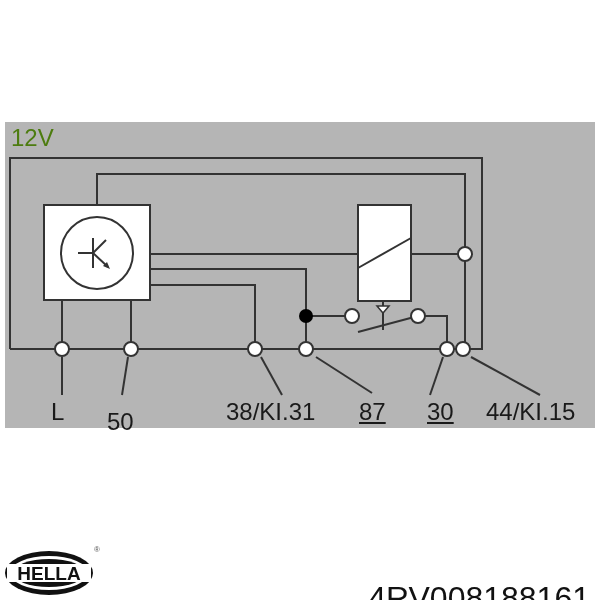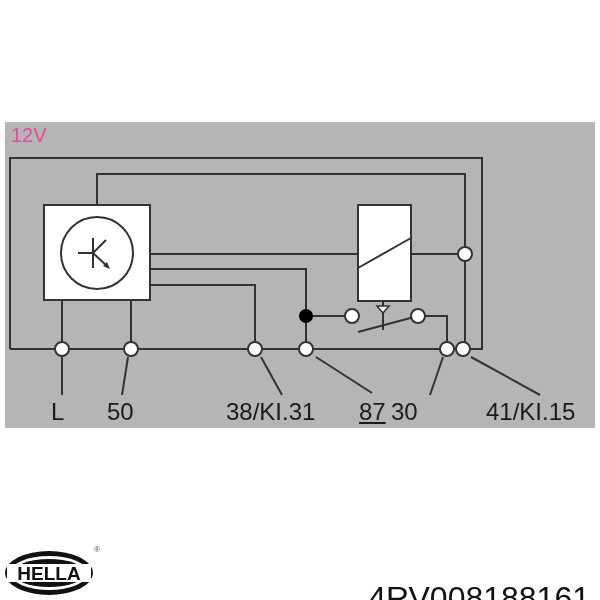--- a/index.html
+++ b/index.html
@@ -1,19 +1,19 @@
 <!DOCTYPE html>
 <html><head>
 <meta charset="utf-8">
 <style>
   html, body { margin: 0; padding: 0; background: #ffffff; }
   body { width: 600px; height: 600px; position: relative; overflow: hidden; font-family: "Liberation Sans", sans-serif; }
   .panel { position: absolute; left: 5px; top: 122px; width: 590px; height: 306px; background: #b5b5b5; }
   svg.diagram { position: absolute; left: 0; top: 0; }
-  .volt-label { position: absolute; left: 11px; top: 124px; font-size: 20px; color: #ec4899; }
+  .volt-label { position: absolute; left: 11px; top: 124px; font-size: 24px; color: #4d7c0f; }
   .term-label { position: absolute; top: 398px; font-size: 24px; color: #1a1a1a; white-space: nowrap; }
   .part-number { position: absolute; right: 10px; top: 580px; font-size: 32px; color: #111; }
   .logo { position: absolute; left: 3px; top: 543px; }
 </style>
 </head>
 <body>
 
 <div class="panel"></div>
 
 <svg class="diagram" width="600" height="600">
@@ -76,25 +76,25 @@
     <circle cx="255" cy="349" r="7"></circle>
     <circle cx="306" cy="349" r="7"></circle>
     <circle cx="447" cy="349" r="7"></circle>
     <circle cx="463" cy="349" r="7"></circle>
   </g>
 </svg>
 
 <div class="volt-label">12V</div>
 
 <div class="term-label" style="left:51px;">L</div>
-<div class="term-label" style="left:107px;">50</div>
+<div class="term-label" style="left:107px;margin-top:10px;">50</div>
 <div class="term-label" style="left:226px;">38/KI.31</div>
 <div class="term-label" style="left:359px;text-decoration:underline;">87</div>
-<div class="term-label" style="left:391px;">30</div>
-<div class="term-label" style="left:486px;">41/KI.15</div>
+<div class="term-label" style="left:427px;text-decoration:underline;">30</div>
+<div class="term-label" style="left:486px;">44/KI.15</div>
 
 <svg class="logo" width="100" height="58">
   <ellipse cx="46" cy="30" rx="44" ry="22" fill="#111"></ellipse>
   <ellipse cx="46" cy="30" rx="39" ry="17" fill="#fff"></ellipse>
   <ellipse cx="46" cy="30" rx="36" ry="14" fill="#111"></ellipse>
   <rect x="4" y="21" width="84" height="18" fill="#fff"></rect>
   <text x="46" y="37" text-anchor="middle" font-family="Liberation Sans, sans-serif" font-weight="bold" font-size="19" fill="#111">HELLA</text>
   <text x="91" y="9" font-family="Liberation Sans, sans-serif" font-size="8" fill="#555">®</text>
 </svg>
 

